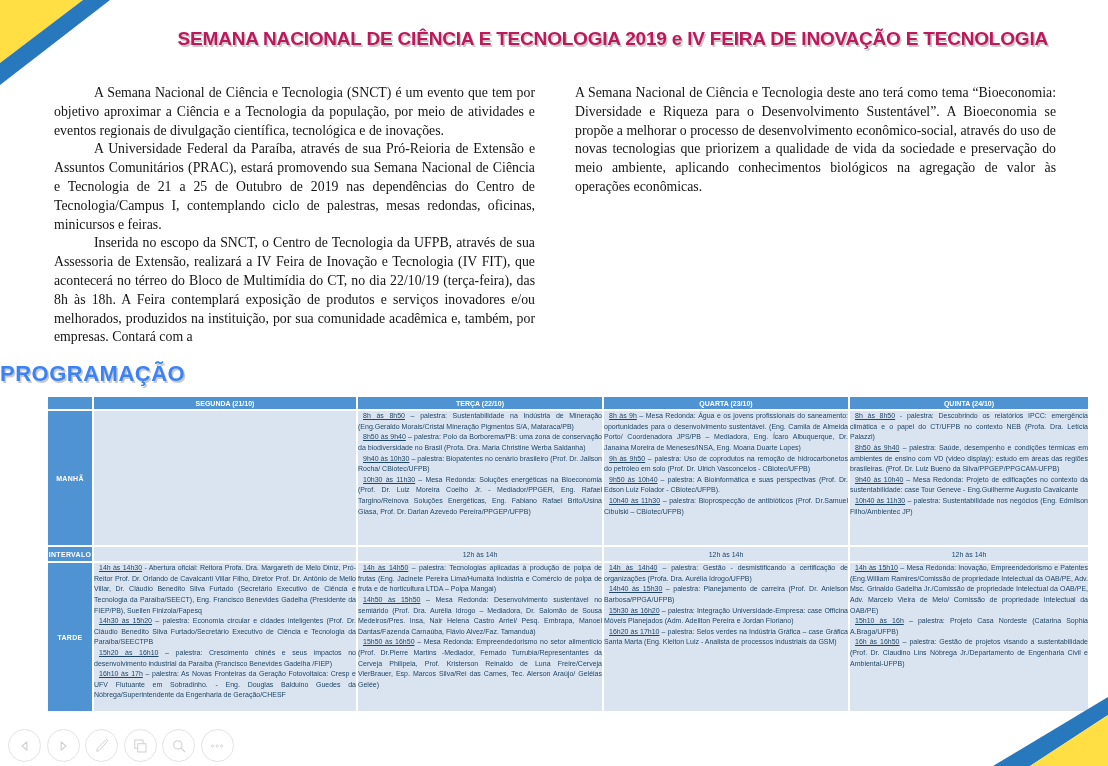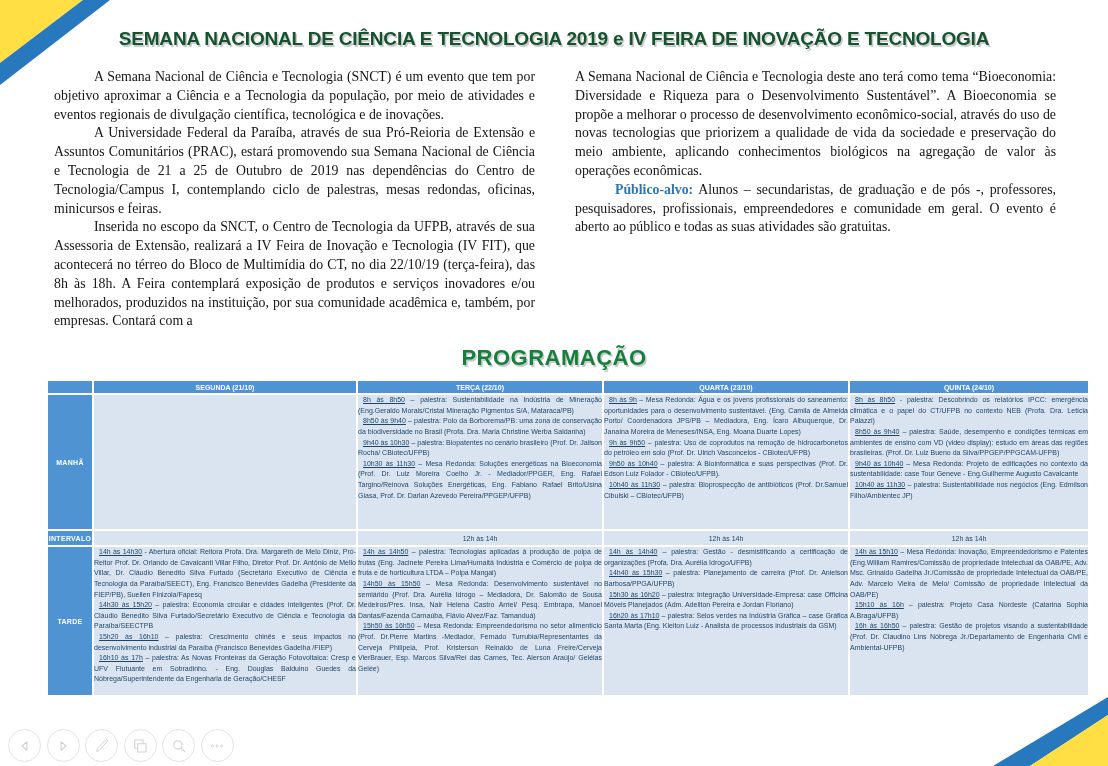--- a/index.html
+++ b/index.html
@@ -1,29 +1,29 @@
 <!DOCTYPE html>
 <html><head>
 <meta charset="utf-8">
 <style>
   html,body{margin:0;padding:0;}
   body{width:1108px;height:766px;overflow:hidden;position:relative;background:#fff;
        font-family:"Liberation Sans",sans-serif;}
   .decor{position:absolute;top:0;left:0;width:1108px;height:766px;pointer-events:none;z-index:5;}
-  .title{margin:28px 60px 0;text-align:center;font-size:19px;font-weight:bold;color:#14532d;
+  .title{margin:28px 60px 0;text-align:right;font-size:19px;font-weight:bold;color:#be185d;
          text-shadow:1.5px 1.5px 0 #c9c9c9;letter-spacing:-0.2px;white-space:nowrap;}
   .intro{display:flex;gap:40px;padding:18px 52px 0 54px;font-family:"Liberation Serif",serif;
          font-size:13.8px;line-height:18.8px;color:#141414;text-align:justify;}
-  .intro .col{flex:1;min-width:0;}
+  .intro .col{flex:1;min-width:0;margin-top:16px;}
   .intro p{margin:0;text-indent:40px;}
   .col-right p:first-of-type{text-indent:0;}
   .col-right p:nth-of-type(3){margin-top:19px;}
   .seg-bold{font-weight:normal;}
   .seg-blue-bold{font-weight:bold;color:#2e75b6;}
-  .prog-heading{margin:14px 0 8px;text-align:center;font-size:22px;font-weight:bold;color:#15803d;
+  .prog-heading{margin:14px 0 8px;font-size:22px;font-weight:bold;color:#3b82f6;
                 text-shadow:1.5px 1.5px 0 #c9c9c9;letter-spacing:.5px;}
   table.schedule{border-collapse:separate;border-spacing:2px;margin-left:46px;table-layout:fixed;}
   table.schedule th,table.schedule td{padding:0;}
   .head-cell,.corner-cell,.rowlabel-cell{background:#4f93d2;color:#fff;font-size:7px;font-weight:bold;
                 text-align:center;vertical-align:middle;}
   .head-cell{height:12px;}
   .rowlabel-cell{letter-spacing:.3px;}
   td.cell{background:#dae4f1;vertical-align:top;padding:3px 6px 2px;color:#1e4565;}
   td.interval{vertical-align:middle;text-align:center;font-size:7px;padding:1px 2px;}
   .item{margin:0;font-size:7px;line-height:10.6px;text-align:justify;text-indent:5px;}
@@ -47,21 +47,20 @@
 <h1 class="title">SEMANA NACIONAL DE CIÊNCIA E TECNOLOGIA 2019 e IV FEIRA DE INOVAÇÃO E TECNOLOGIA</h1>
 
 <div class="intro">
   <div class="col col-left" id="col-left">
       <p><span>A Semana Nacional de Ciência e Tecnologia (SNCT) é um evento que tem por objetivo aproximar a Ciência e a Tecnologia da população, por meio de atividades e eventos regionais de divulgação científica, tecnológica e de inovações.</span></p>
       <p><span>A Universidade Federal da Paraíba, através de sua Pró-Reioria de Extensão e Assuntos Comunitários (PRAC), estará promovendo sua Semana Nacional de Ciência e Tecnologia de 21 a 25 de Outubro de 2019 nas dependências do Centro de Tecnologia/Campus I, contemplando ciclo de palestras, mesas redondas, oficinas, minicursos e feiras.</span></p>
       <p><span>Inserida no escopo da SNCT, o Centro de Tecnologia da UFPB, através de sua Assessoria de Extensão, realizará a IV Feira de Inovação e Tecnologia (IV FIT), que acontecerá no térreo do Bloco de Multimídia do CT, no dia 22/10/19 (terça-feira), das 8h às 18h. A Feira contemplará exposição de produtos e serviços inovadores e/ou melhorados, produzidos na instituição, por sua comunidade acadêmica e, também, por empresas. Contará com a</span></p>
     </div>
   <div class="col col-right" id="col-right">
       <p><span>A Semana Nacional de Ciência e Tecnologia deste ano terá como tema </span><span class="seg-bold">“Bioeconomia: Diversidade e Riqueza para o Desenvolvimento Sustentável”</span><span>. A Bioeconomia se propõe a melhorar o processo de desenvolvimento econômico-social, através do uso de novas tecnologias que priorizem a qualidade de vida da sociedade e preservação do meio ambiente, aplicando conhecimentos biológicos na agregação de valor às operações econômicas.</span></p>
-      <p><span class="seg-blue-bold">Público-alvo:</span><span> Alunos – secundaristas, de graduação e de pós -, professores, pesquisadores, profissionais, empreendedores e comunidade em geral. O evento é aberto ao público e todas as suas atividades são gratuitas.</span></p>
     </div>
 </div>
 
 <h2 class="prog-heading">PROGRAMAÇÃO</h2>
 
 <table class="schedule" id="schedule">
   <colgroup>
     <col style="width:44px">
       <col style="width:262px">
       <col style="width:244px">

